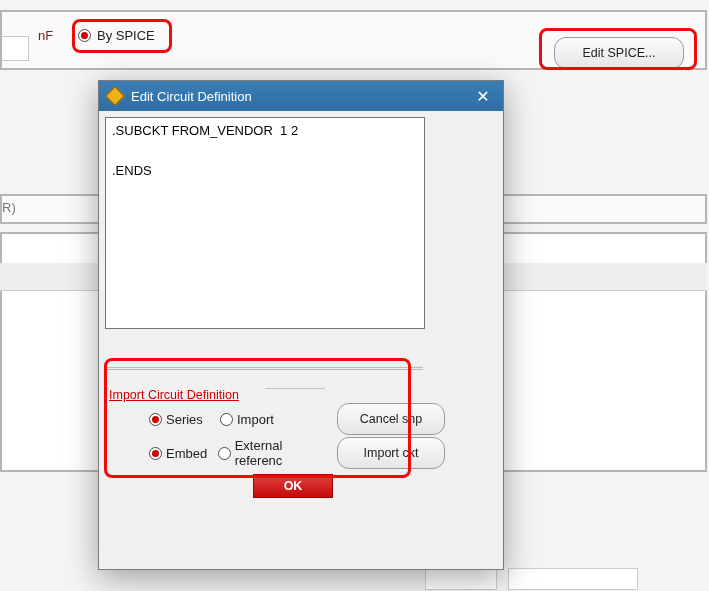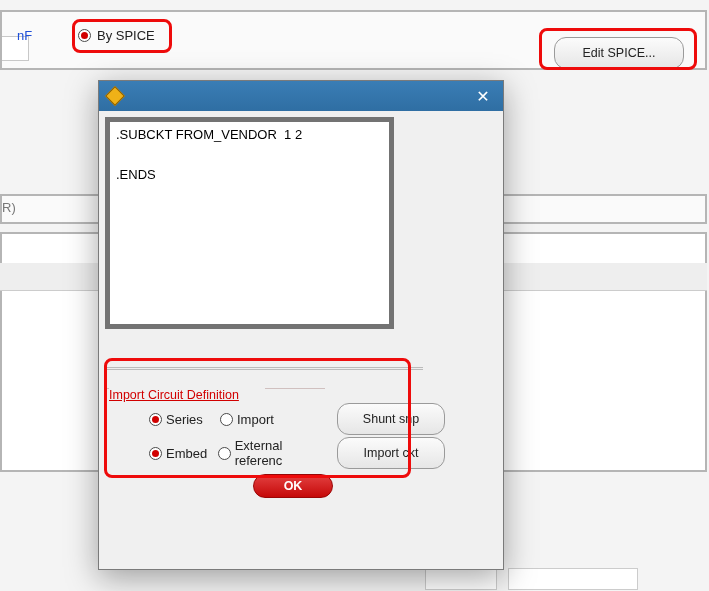--- a/index.html
+++ b/index.html
@@ -23,22 +23,22 @@
   .nf-input {
     position: absolute;
     left: 0; top: 24px;
     height: 25px; width: 27px;
     background: #fff;
     border: 1px solid #c8c8c8;
     border-left: none;
   }
   .nf-label {
     position: absolute;
-    left: 17px; top: 28px;
-    color: #1d4ed8;
+    left: 38px; top: 28px;
+    color: #7f1d1d;
     font-size: 13px;
   }
   .by-spice-wrap {
     position: absolute;
     left: 78px; top: 23px;
     display: flex; align-items: center; gap: 6px;
     height: 24px;
   }
   .radio {
     width: 13px; height: 13px;
@@ -146,22 +146,22 @@
     cursor: pointer;
     width: 24px; text-align: center;
   }
   .dlg-body {
     flex: 1;
     padding: 6px;
     display: flex; flex-direction: column;
   }
   .text-area {
     background: #fff;
-    border: 5px solid #737373;
-    width: 289px;
+    border: 1px solid #737373;
+    width: 320px;
     height: 212px;
     padding: 3px 6px;
     font-size: 13px;
     line-height: 1.55;
     white-space: pre;
     overflow: hidden;
     color: #000;
   }
   .tab-divider {
     margin-top: 38px;
@@ -195,21 +195,21 @@
   .lbl { font-size: 13px; color: #222; }
   .btn-area {
     display: flex; gap: 8px;
     margin-top: 8px;
     margin-left: 148px;
   }
   .ok-btn {
     background: linear-gradient(#e34040, #c50909);
     color: #fff;
     border: 1px solid #9a0606;
-    border-radius: 12px;
+    border-radius: 0;
     width: 80px; height: 24px;
     display:flex; align-items:center; justify-content:center;
     font-weight: bold;
     font-size: 12.5px;
     cursor: pointer;
   }
   .cancel-btn { width: 80px; }
   .snp-btn, .ckt-btn { width: 108px; }
 </style>
 </head>
@@ -235,20 +235,21 @@
 <div class="bg-strip3b"></div>
 <div class="bg-bottom-tab1"></div>
 <div class="bg-bottom-tab2"></div>
 
 <div class="highlight hl-byspice"></div>
 <div class="highlight hl-editspice"></div>
 
 <div class="dialog">
   <div class="titlebar">
     <span class="title-icon"></span>
+    <span>Edit Circuit Definition</span>
     <span class="close-x">✕</span>
   </div>
   <div class="dlg-body">
     <div class="text-area">.SUBCKT FROM_VENDOR  1 2
 
 .ENDS</div>
     <div class="tab-divider"></div>
 
     <div style="position:relative; margin-top:10px;">
       <div class="fieldset-line" style="left:0; top:8px; width:4px;"></div>
@@ -258,21 +259,21 @@
 
     <div class="import-rows">
       <div class="row">
         <div class="row-left">
           <span class="radio selected"></span>
           <span class="lbl" style="width:50px">Series</span>
           <span class="radio"></span>
           <span class="lbl">Import</span>
         </div>
         <div class="std-btn snp-btn">
-          <span>Shunt snp</span>
+          <span>Cancel snp</span>
         </div>
       </div>
       <div class="row">
         <div class="row-left">
           <span class="radio selected"></span>
           <span class="lbl" style="width:50px">Embed</span>
           <span class="radio"></span>
           <span class="lbl">External referenc</span>
         </div>
         <div class="std-btn ckt-btn">

